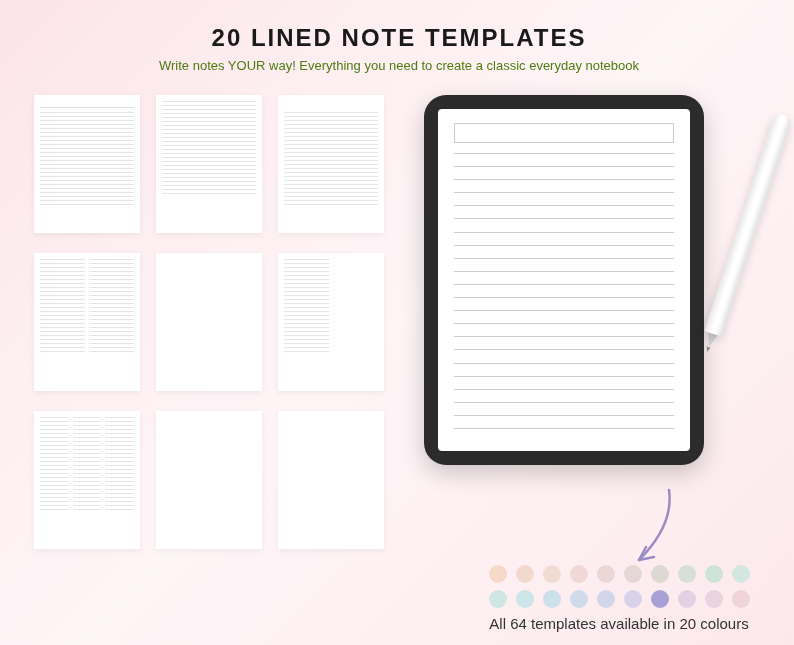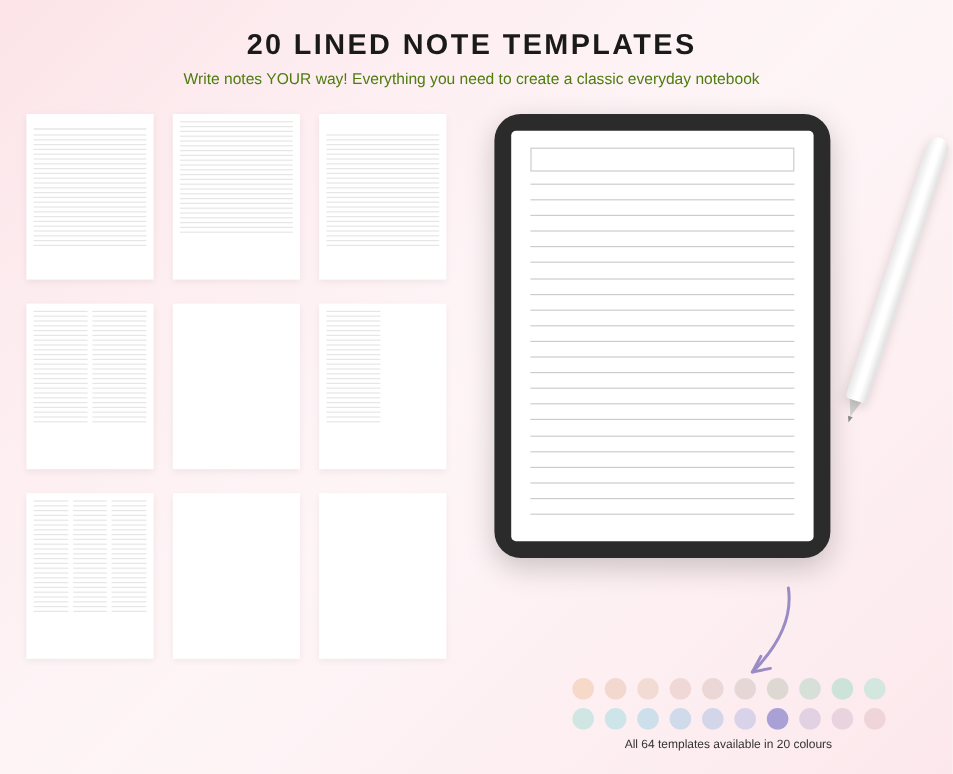--- a/index.html
+++ b/index.html
@@ -4,21 +4,21 @@
 <style>
   * { margin: 0; padding: 0; box-sizing: border-box; }
   body {
     width: 794px;
     height: 645px;
     background: linear-gradient(135deg, #fce4e8 0%, #fdeef1 25%, #fef5f7 50%, #fdeff2 75%, #fce8ec 100%);
     font-family: -apple-system, "Segoe UI", Helvetica, Arial, sans-serif;
     overflow: hidden;
     position: relative;
   }
-  .container { width: 100%; height: 100%; padding: 24px 30px 20px 22px; }
+  .container { width: 100%; height: 100%; padding: 24px 30px 20px 34px; }
   .header { text-align: center; margin-bottom: 22px; }
   .title { font-size: 24px; font-weight: 700; letter-spacing: 2px; color: #1a1a1a; margin-bottom: 6px; }
   .subtitle { font-size: 13px; color: #4d7c0f; font-weight: 400; }
   .content { display: flex; gap: 40px; }
   .grid {
     display: grid;
     grid-template-columns: repeat(3, 106px);
     grid-template-rows: repeat(3, 138px);
     gap: 20px 16px;
   }
@@ -102,21 +102,21 @@
     height: 90px;
   }
   .swatches {
     position: absolute;
     top: 470px;
     left: 50px;
     width: 290px;
   }
   .swatch-row { display: flex; justify-content: center; gap: 9px; margin-bottom: 7px; }
   .swatch { width: 18px; height: 18px; border-radius: 50%; }
-  .swatch-caption { text-align: center; font-size: 10px; color: #333; margin-top: 6px; }
+  .swatch-caption { text-align: center; font-size: 15px; color: #333; margin-top: 6px; }
   .bottom-strip { height:20%; display:flex; flex-direction:column; gap:3px; }
   .top-strip80 { height:80%; }
 </style>
 </head>
 <body>
 
 <div class="container">
   <div class="header">
     <div class="title">20 LINED NOTE TEMPLATES</div>
     <div class="subtitle">Write notes YOUR way! Everything you need to create a classic everyday notebook</div>

